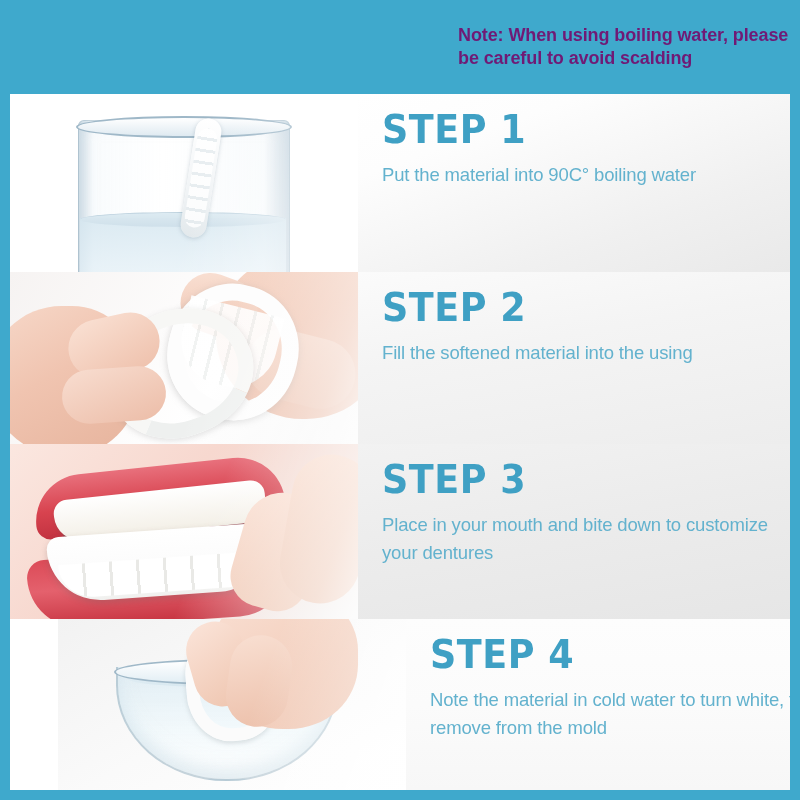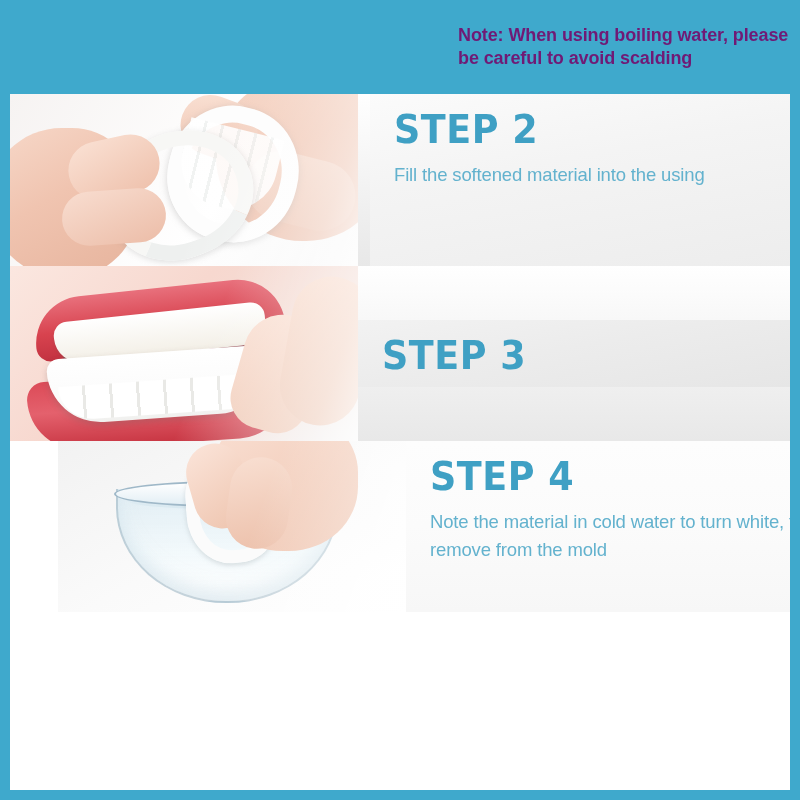--- a/index.html
+++ b/index.html
@@ -78,22 +78,22 @@
     overflow: hidden;
   }
   .row {
     position: relative;
     width: 780px;
     display: flex;
     background: linear-gradient(180deg, #ffffff 0%, #f2f2f2 55%, #e8e8e8 100%);
     overflow: hidden;
   }
   .row-1 { height: 178px; }
-  .row-2 { height: 172px; gap: 12px; }
-  .row-3 { height: 175px; align-items: center; }
+  .row-2 { height: 172px; }
+  .row-3 { height: 175px; }
   .row-4 { height: 171px; margin-left: 48px; }
 
   .photo {
     position: relative;
     width: 348px;
     height: 100%;
     flex: 0 0 348px;
     overflow: hidden;
     background: #ffffff;
   }
@@ -356,20 +356,34 @@
 <div class="poster">
 
   <div class="header">
     <div class="note-box">
       <div class="note-text">Note: When using boiling water, please be careful to avoid scalding</div>
     </div>
   </div>
 
   <div class="rows">
 
+    <div class="row row-1">
+      <div class="photo p1">
+        <div class="glass"></div>
+        <div class="water"></div>
+        <div class="waterline"></div>
+        <div class="rim"></div>
+        <div class="strip"></div>
+        <div class="gloss"></div>
+      </div>
+      <div class="textcol">
+        <p class="step-title">STEP 1</p>
+        <p class="step-desc">Put the material into 90C° boiling water</p>
+      </div>
+    </div>
 
     <div class="row row-2">
       <div class="photo p2">
         <div class="handR"></div>
         <div class="handL"></div>
         <div class="f3"></div>
         <div class="f4"></div>
         <div class="moldB"></div>
         <div class="moldA"></div>
         <div class="f1"></div>
@@ -390,20 +404,21 @@
         <div class="tongue"></div>
         <div class="teethTop"></div>
         <div class="lipBot"></div>
         <div class="veneer"></div>
         <div class="fingerA"></div>
         <div class="fingerB"></div>
         <div class="gloss"></div>
       </div>
       <div class="textcol">
         <p class="step-title">STEP 3</p>
+        <p class="step-desc">Place in your mouth and bite down to customize your dentures</p>
       </div>
     </div>
 
     <div class="row row-4">
       <div class="photo p4">
         <div class="bowl"></div>
         <div class="bowlWater"></div>
         <div class="bowlRim"></div>
         <div class="strip4"></div>
         <div class="hand4"></div>

